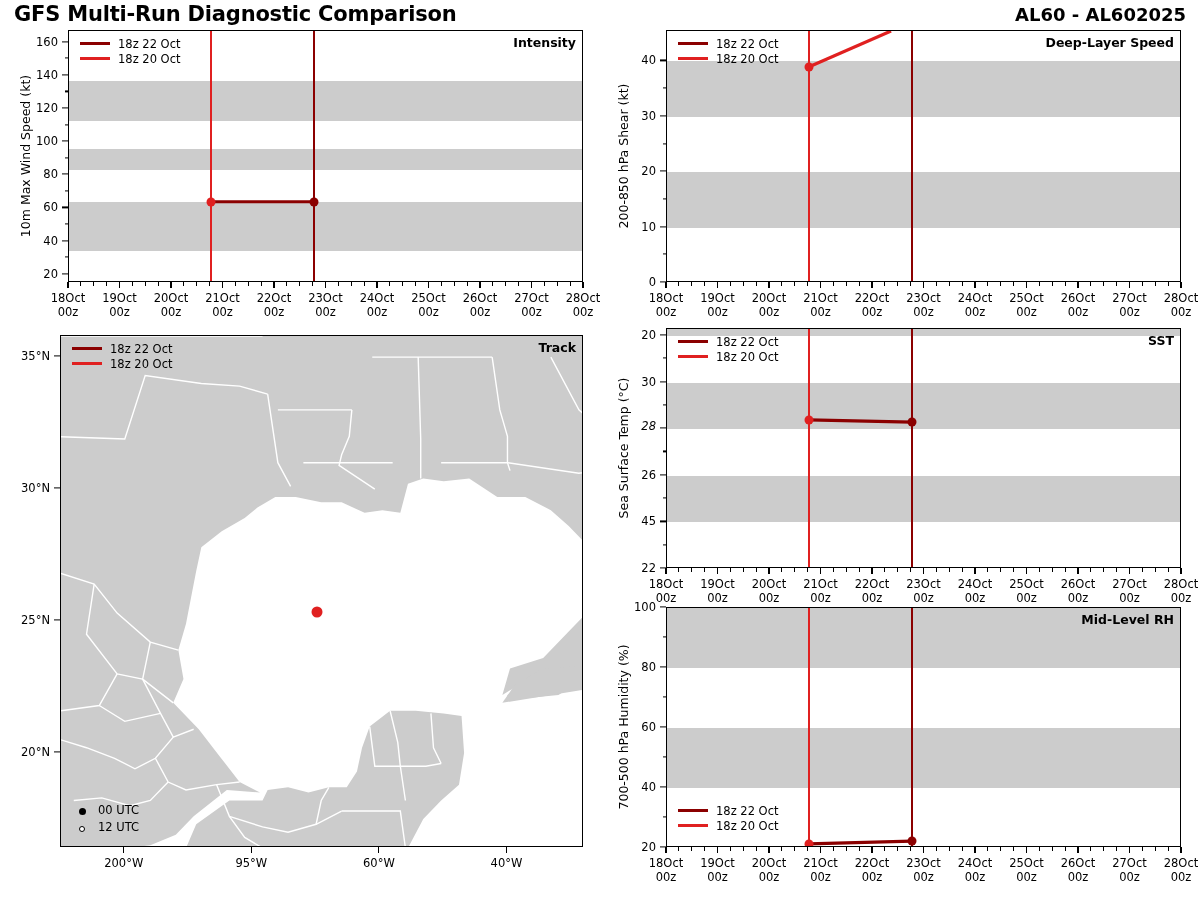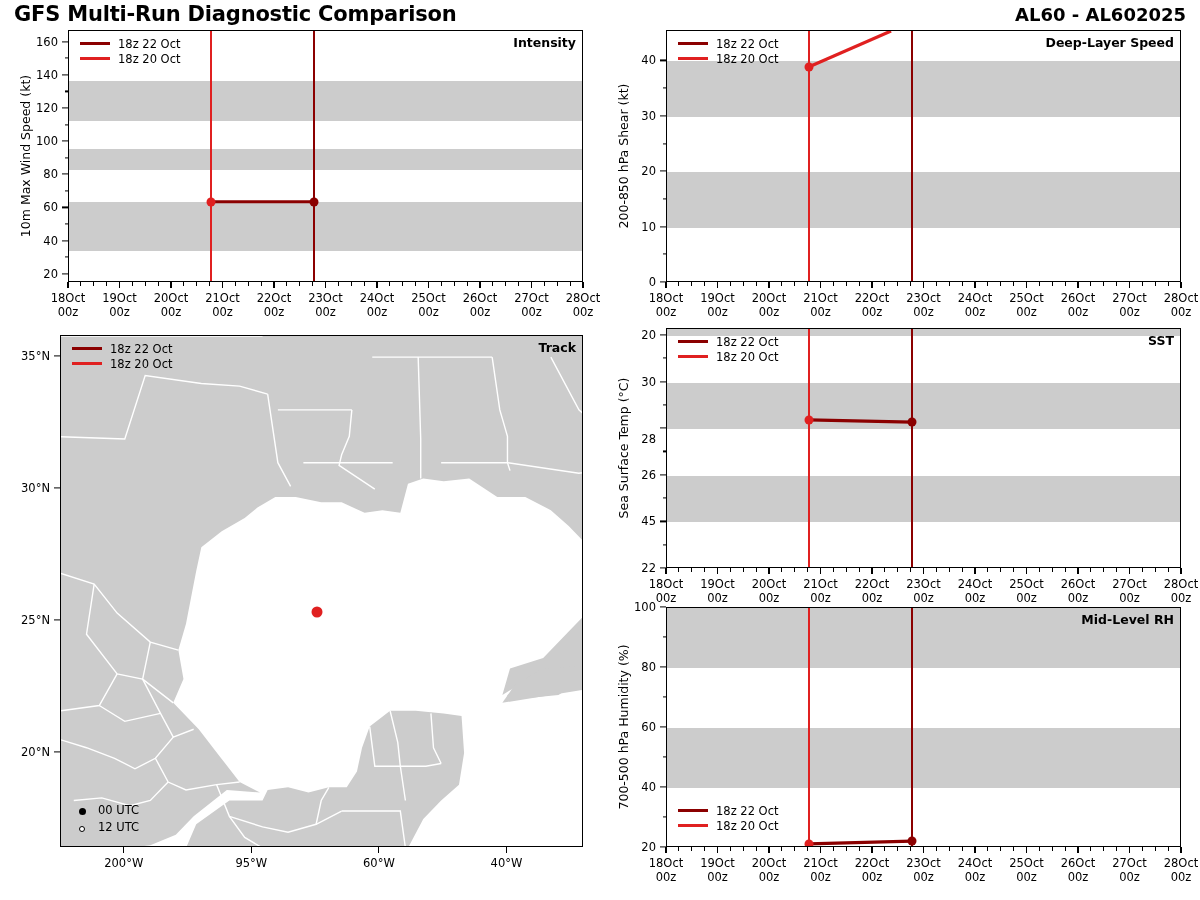--- a/index.html
+++ b/index.html
@@ -324,21 +324,21 @@
             <span class="leg-label">18z 20 Oct</span>
           </div>
         </div>
         <div class="ylab" style="left: -50px; top: 120px; transform: rotate(-90deg) translate(-50%, 0px);">Sea Surface Temp (°C)</div>
         <div class="ytick" style="top: 240px; right: 525px; left: -60px;">22</div>
         <div class="ytickmark" style="top: 240px; left: -6px;"></div>
         <div class="ytick" style="top: 193.398px; right: 525px; left: -60px;">45</div>
         <div class="ytickmark" style="top: 193.398px; left: -6px;"></div>
         <div class="ytick" style="top: 146.796px; right: 525px; left: -60px;">26</div>
         <div class="ytickmark" style="top: 146.796px; left: -6px;"></div>
-        <div class="ytick" style="top: 111px; right: 525px; left: -60px;">28</div>
+        <div class="ytick" style="top: 98px; right: 525px; left: -60px; font-style: italic;">28</div>
         <div class="ytickmark" style="top: 100.194px; left: -6px;"></div>
         <div class="ytick" style="top: 53.5922px; right: 525px; left: -60px;">30</div>
         <div class="ytickmark" style="top: 53.5922px; left: -6px;"></div>
         <div class="ytick" style="top: 6.99029px; right: 525px; left: -60px;">20</div>
         <div class="ytickmark" style="top: 6.99029px; left: -6px;"></div>
         <div class="yminor" style="top: 216.699px; left: -3.5px;"></div>
         <div class="yminor" style="top: 170.097px; left: -3.5px;"></div>
         <div class="yminor" style="top: 123.495px; left: -3.5px;"></div>
         <div class="yminor" style="top: 76.8932px; left: -3.5px;"></div>
         <div class="yminor" style="top: 30.2913px; left: -3.5px;"></div>

